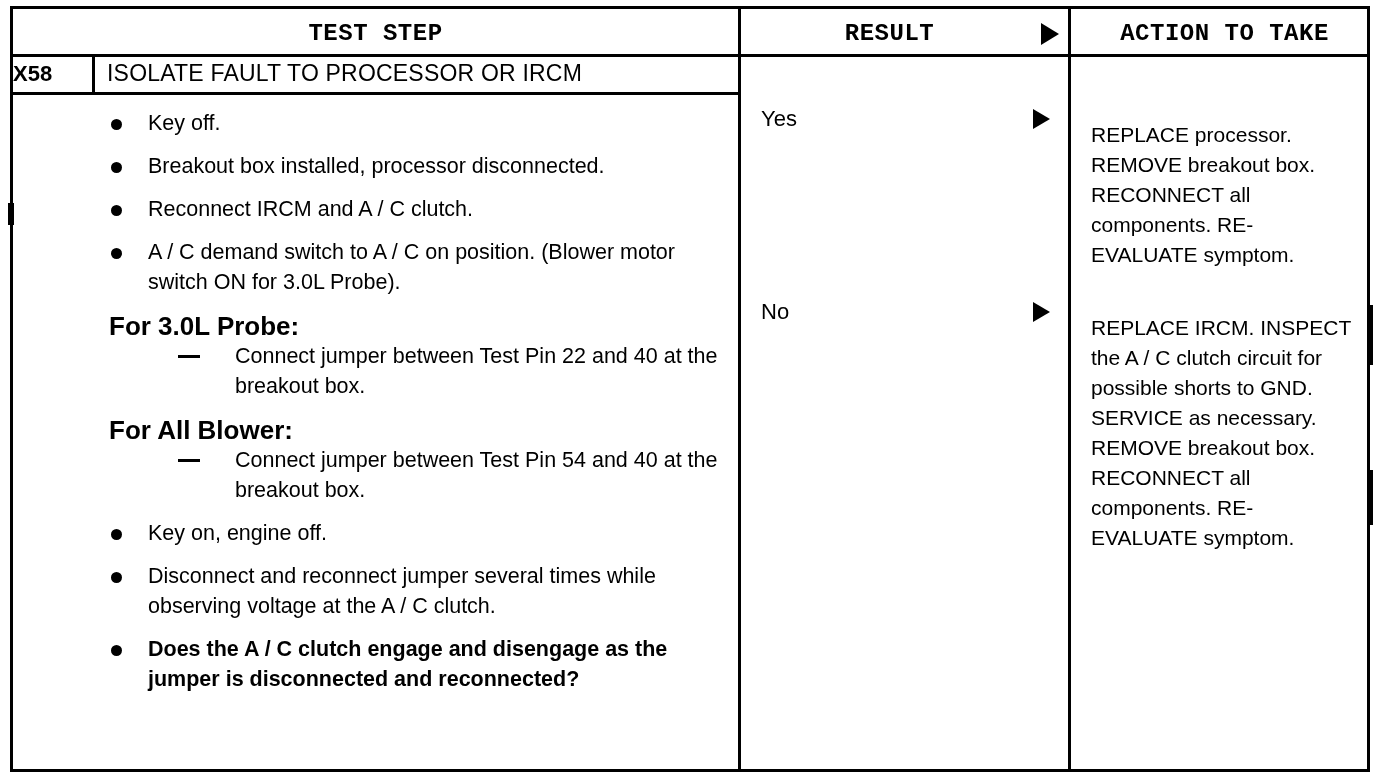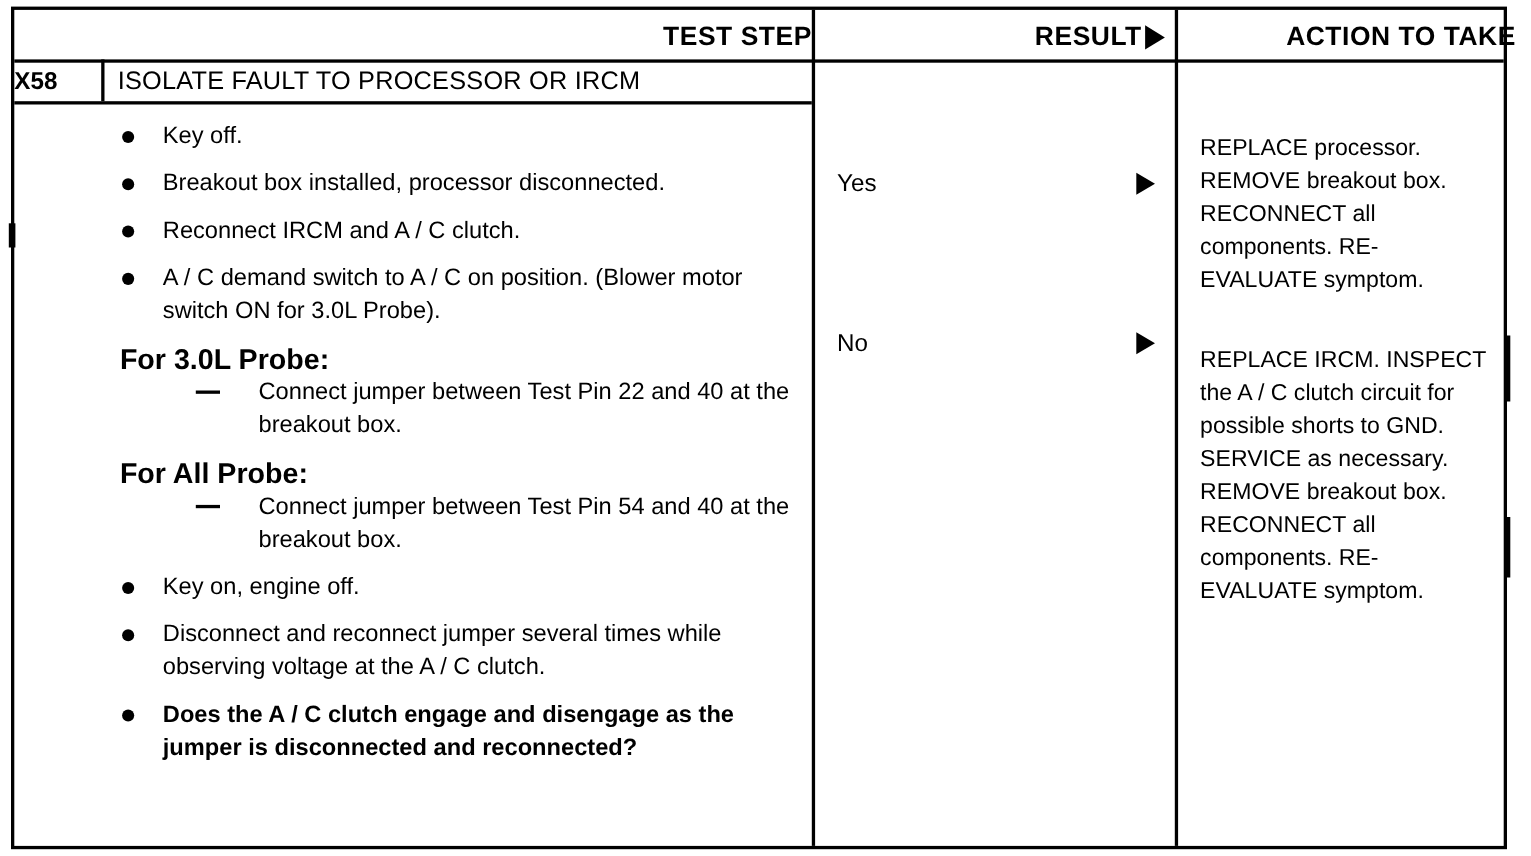--- a/index.html
+++ b/index.html
@@ -102,21 +102,22 @@
 
   
   .hdr {
     position: absolute;
     top: 10px;
     height: 30px;
     line-height: 30px;
     font-weight: bold;
     font-size: 24px;
     letter-spacing: 0.5px;
-    text-align: right;
+    text-align: center;
+    font-family: Liberation Mono, monospace;
   }
   .hdr.teststep { left: 0;     width: 725px; }
   .hdr.result   { left: 728px; width: 297px; }
   .hdr.action   { left: 1058px;width: 307px; }
 
   .hdr-arrow {
     position: absolute;
     top: 14px;
     left: 1028px;
     width: 0; height: 0;
@@ -287,21 +288,21 @@
       <div class="gap-m"></div>
 
       <div class="sect-head">For 3.0L Probe:</div>
 
       <div class="li sub">
         <span class="dash"></span>
         <span>Connect jumper between Test Pin 22 and 40 at the breakout box.</span>
       </div>
       <div class="gap-m"></div>
 
-      <div class="sect-head">For All Probe:</div>
+      <div class="sect-head">For All Blower:</div>
 
       <div class="li sub">
         <span class="dash"></span>
         <span>Connect jumper between Test Pin 54 and 40 at the breakout box.</span>
       </div>
       <div class="gap-s"></div>
 
       <div class="li">
         <span class="dot"></span>
         <span>Key on, engine off.</span>
@@ -314,21 +315,21 @@
       </div>
       <div class="gap-s"></div>
 
       <div class="li bold">
         <span class="dot"></span>
         <span>Does the A / C clutch engage and disengage as the jumper is disconnected and reconnected?</span>
       </div>
     </div>
 
     <div class="result-col">
-      <div class="res-row" style="top:9px;margin-top:48px;">
+      <div class="res-row" style="top:9px;">
         <span>Yes</span>
         <span class="tri"></span>
       </div>
       <div class="res-row" style="top:202px;">
         <span>No</span>
         <span class="tri"></span>
       </div>
     </div>
 
     <div class="action-col">

